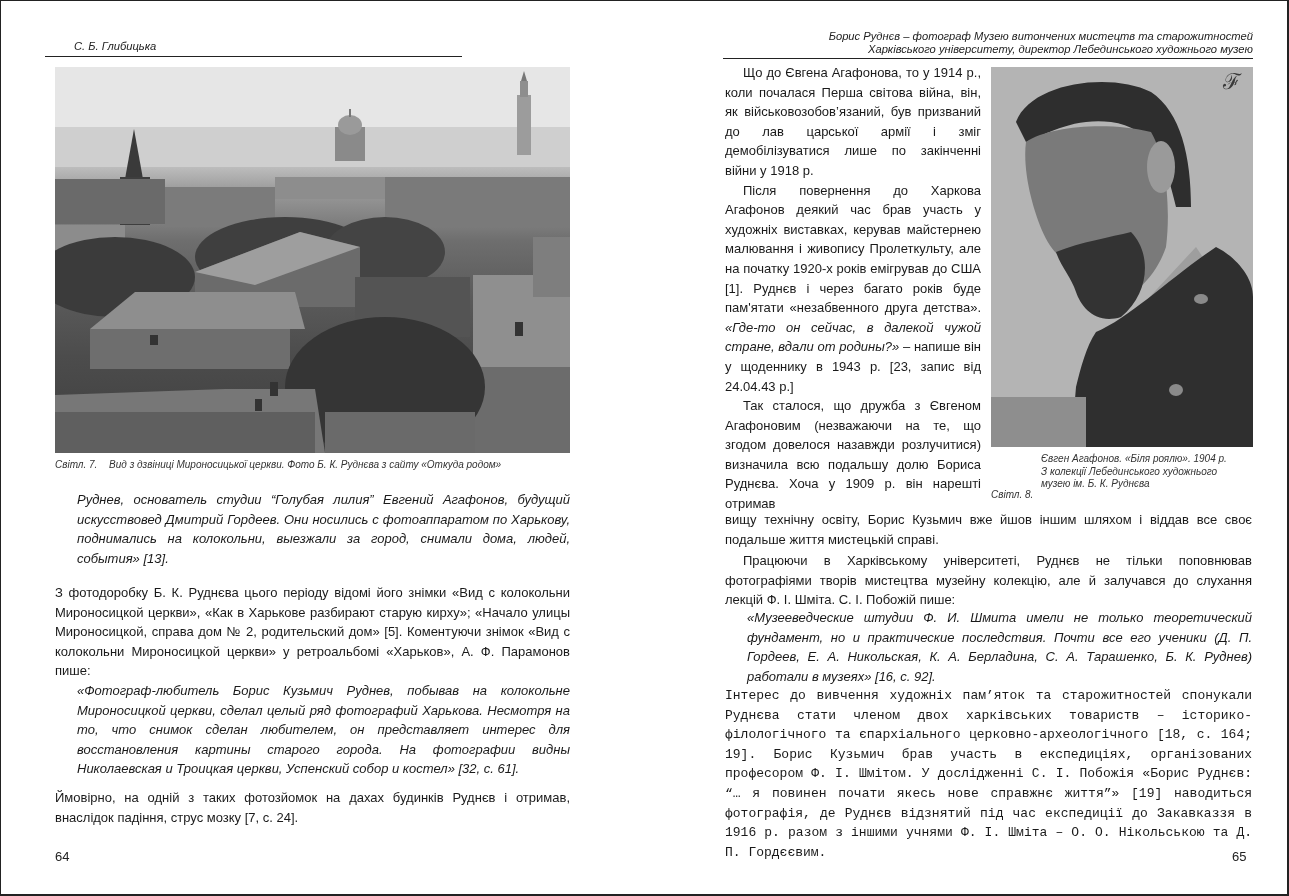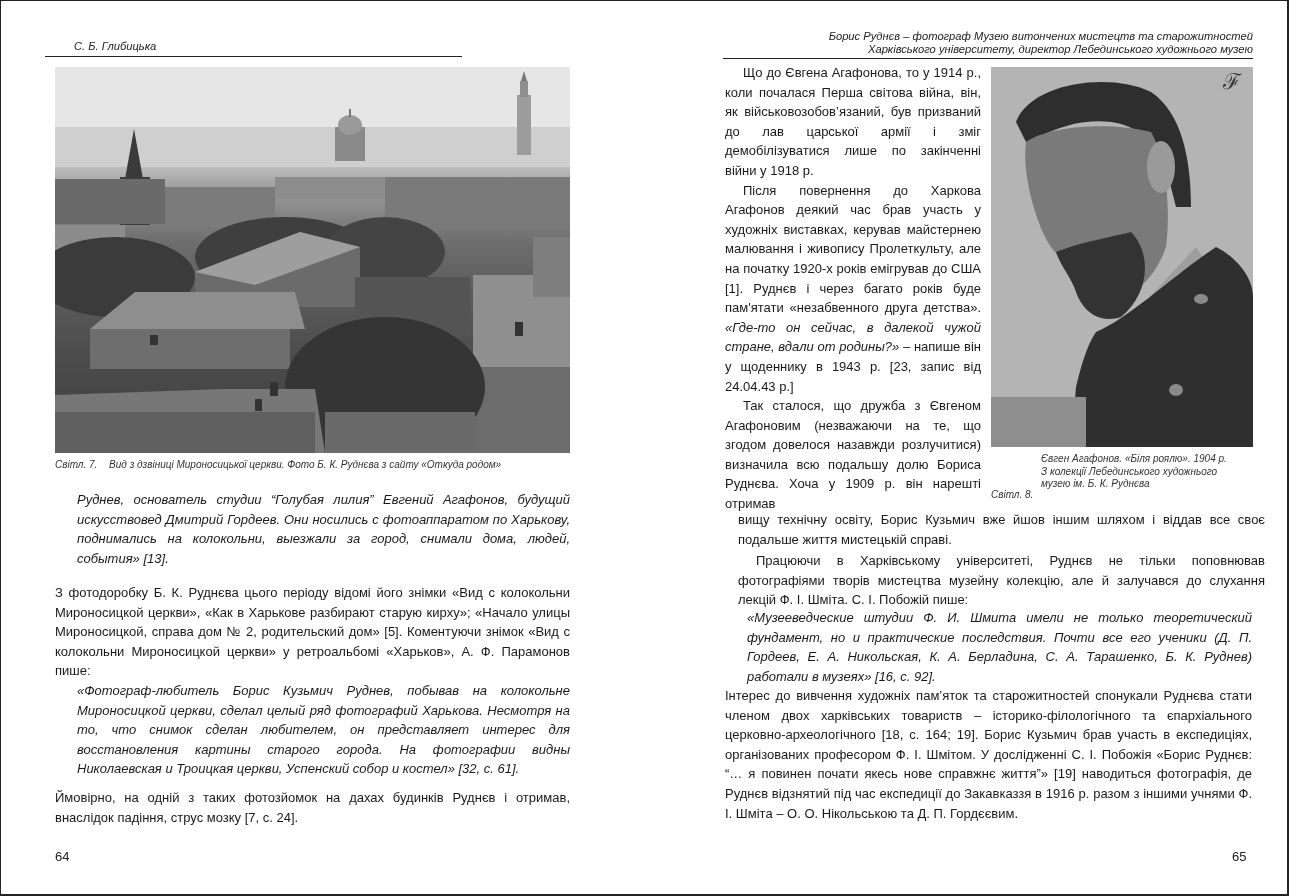--- a/index.html
+++ b/index.html
@@ -61,23 +61,23 @@
   .lp-para1 { left: 54px; top: 582px; width: 515px; }
   .lp-quote2 { left: 76px; top: 680px; width: 493px; }
   .lp-para2 { left: 54px; top: 787px; width: 515px; }
 
   .page-num { position: absolute; font-size: 13px; color: #222; }
   .page-left .page-num { left: 54px; top: 848px; }
   .page-right .page-num { left: 563px; top: 848px; }
 
   
   .rp-col { left: 56px; top: 62px; width: 256px; }
-  .rp-full { left: 56px; top: 509px; width: 527px; margin-left: 13px; }
+  .rp-full { left: 56px; top: 509px; width: 527px; }
   .rp-quote { left: 78px; top: 607px; width: 505px; }
-  .rp-full2 { left: 56px; top: 685px; width: 527px; }
+  .rp-full2 { left: 56px; top: 685px; width: 527px; font-family: Liberation Mono, monospace; }
 </style>
 </head>
 <body>
 
 <div class="spread">
 
   <div class="page page-left">
     <div class="running-head rh-left" style="border-bottom:none;">С. Б. Глибицька</div>
     <div class="head-rule-left"></div>
 

